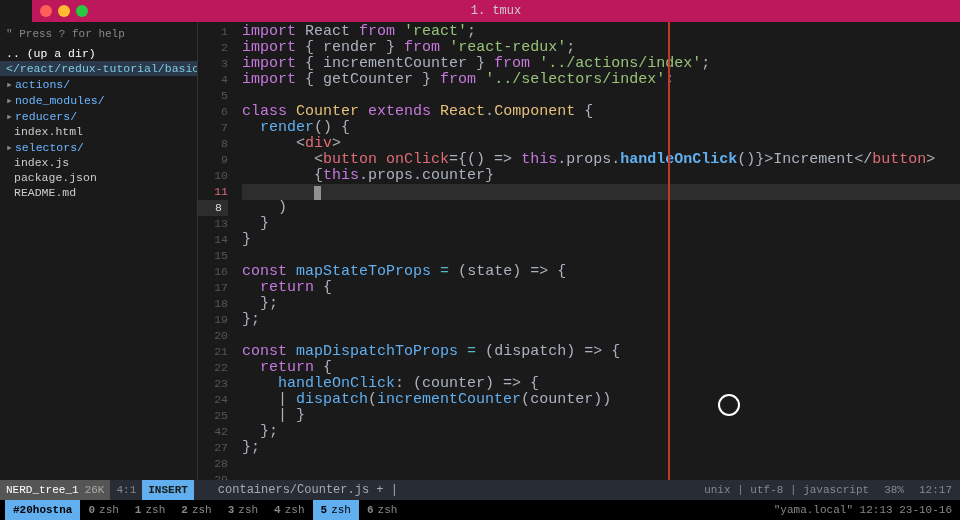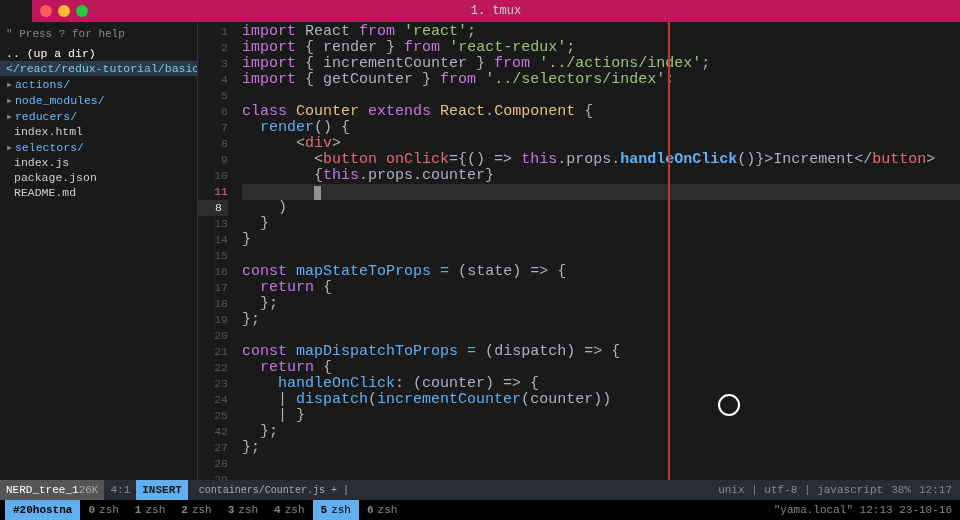--- a/index.html
+++ b/index.html
@@ -215,30 +215,30 @@
       color: #1a1a1a;
       padding: 0 6px;
       height: 100%;
       display: flex;
       align-items: center;
       font-weight: bold;
       font-size: 11px;
     }
     #vim-file-path {
       color: #aaa;
-      padding: 0 11px;
-      font-size: 10px;
+      padding: 0 24px;
+      font-size: 12px;
       flex: 1;
     }
     #vim-right-info {
       color: #888;
       padding: 0 8px;
       font-size: 11px;
       display: flex;
-      gap: 8px;
+      gap: 15px;
     }
 
     
     #tmux-tabbar {
       height: 20px;
       background: #000;
       display: flex;
       align-items: center;
       font-size: 11px;
       color: #888;
@@ -398,21 +398,21 @@
       </div>
     </div>
 
   </div>
 
   <div id="status-area">
 
     <div id="vim-statusline">
       <div id="vim-file-tree-badge">
         <span>NERD_tree_1</span>
-        <span style="color:#aaa;">26K</span>
+        <span style="margin-left:6px;color:#aaa;">26K</span>
       </div>
       <div id="vim-line-info">
         <span>4:1</span>
       </div>
       <div id="vim-insert-label">
         <span>INSERT</span>
       </div>
       <div id="vim-file-path">
         <span>containers/Counter.js + |</span>
       </div>

